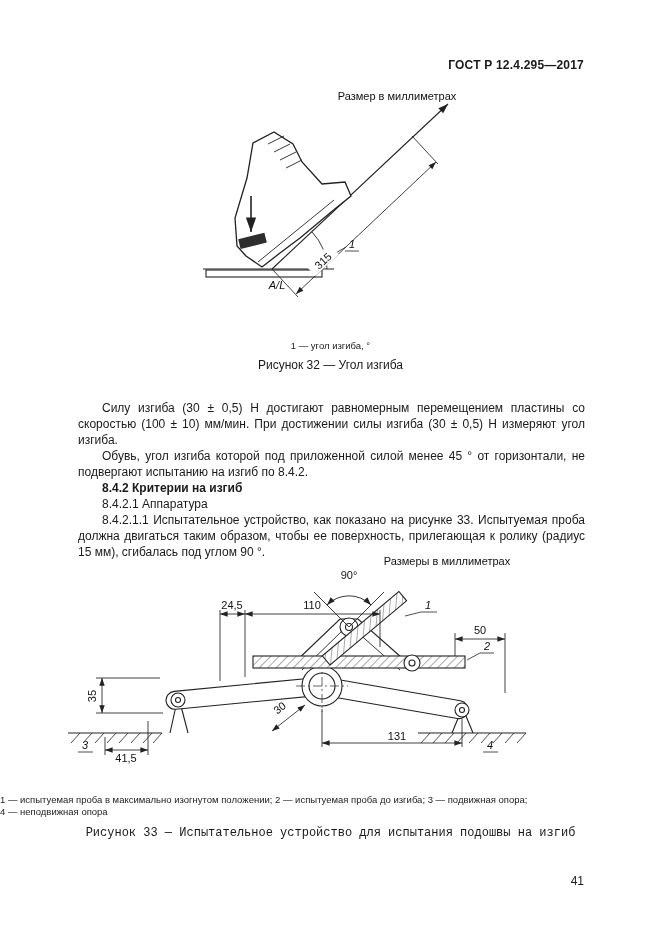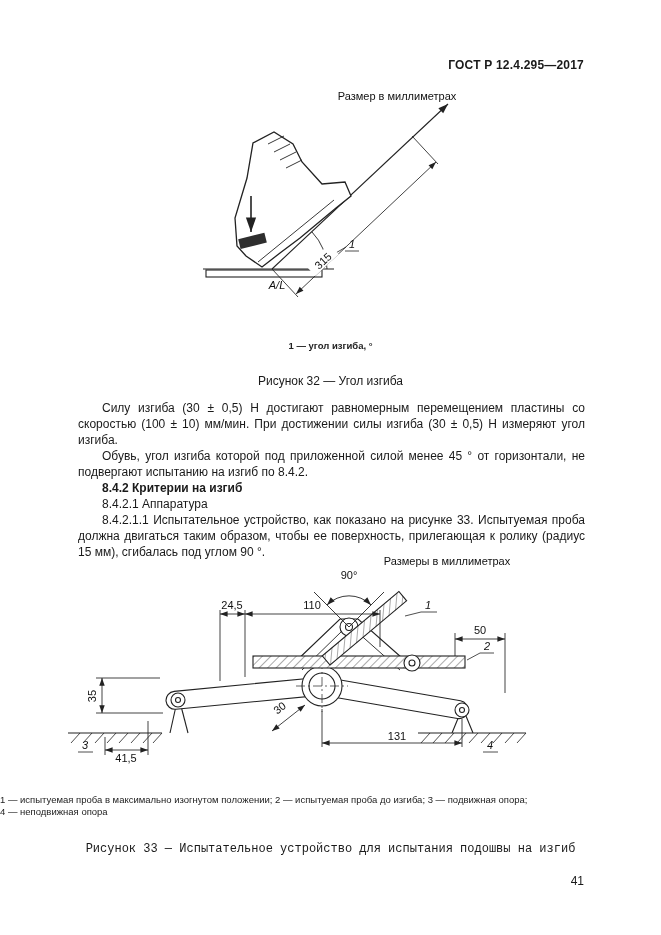--- a/index.html
+++ b/index.html
@@ -10,25 +10,25 @@
   }
   .doc-header {
     position:absolute; top:58px; left:0; right:77px;
     text-align:right; font-size:12px; font-weight:bold; letter-spacing:.2px;
   }
   .fig-svg { position:absolute; left:0; }
   #fig32-svg { top:86px; }
   #fig33-svg { top:553px; }
   .fig-footnote {
     position:absolute; left:0; width:661px; text-align:center;
-    font-size:9.5px; color:#222;font-weight:bold;
+    font-size:9.5px; color:#222;
   }
   #fig32-footnote { top:340px; }
   .fig-caption {
-    position:absolute; left:0; width:661px; text-align:center; font-size:12px;margin-top:16px;
+    position:absolute; left:0; width:661px; text-align:center; font-size:12px;
   }
   #fig32-caption { top:358px; }
   #fig33-caption { top:826px;font-family:Liberation Mono, monospace; }
   .body-text {
     position:absolute; top:400px; left:78px; width:507px;
     font-size:12px; line-height:16px; text-align:justify;
   }
   .body-text p { text-indent:24px; }
   .bold { font-weight:bold; }
   #fig33-footnote { position:absolute; top:794px; left:0; width:532px;

